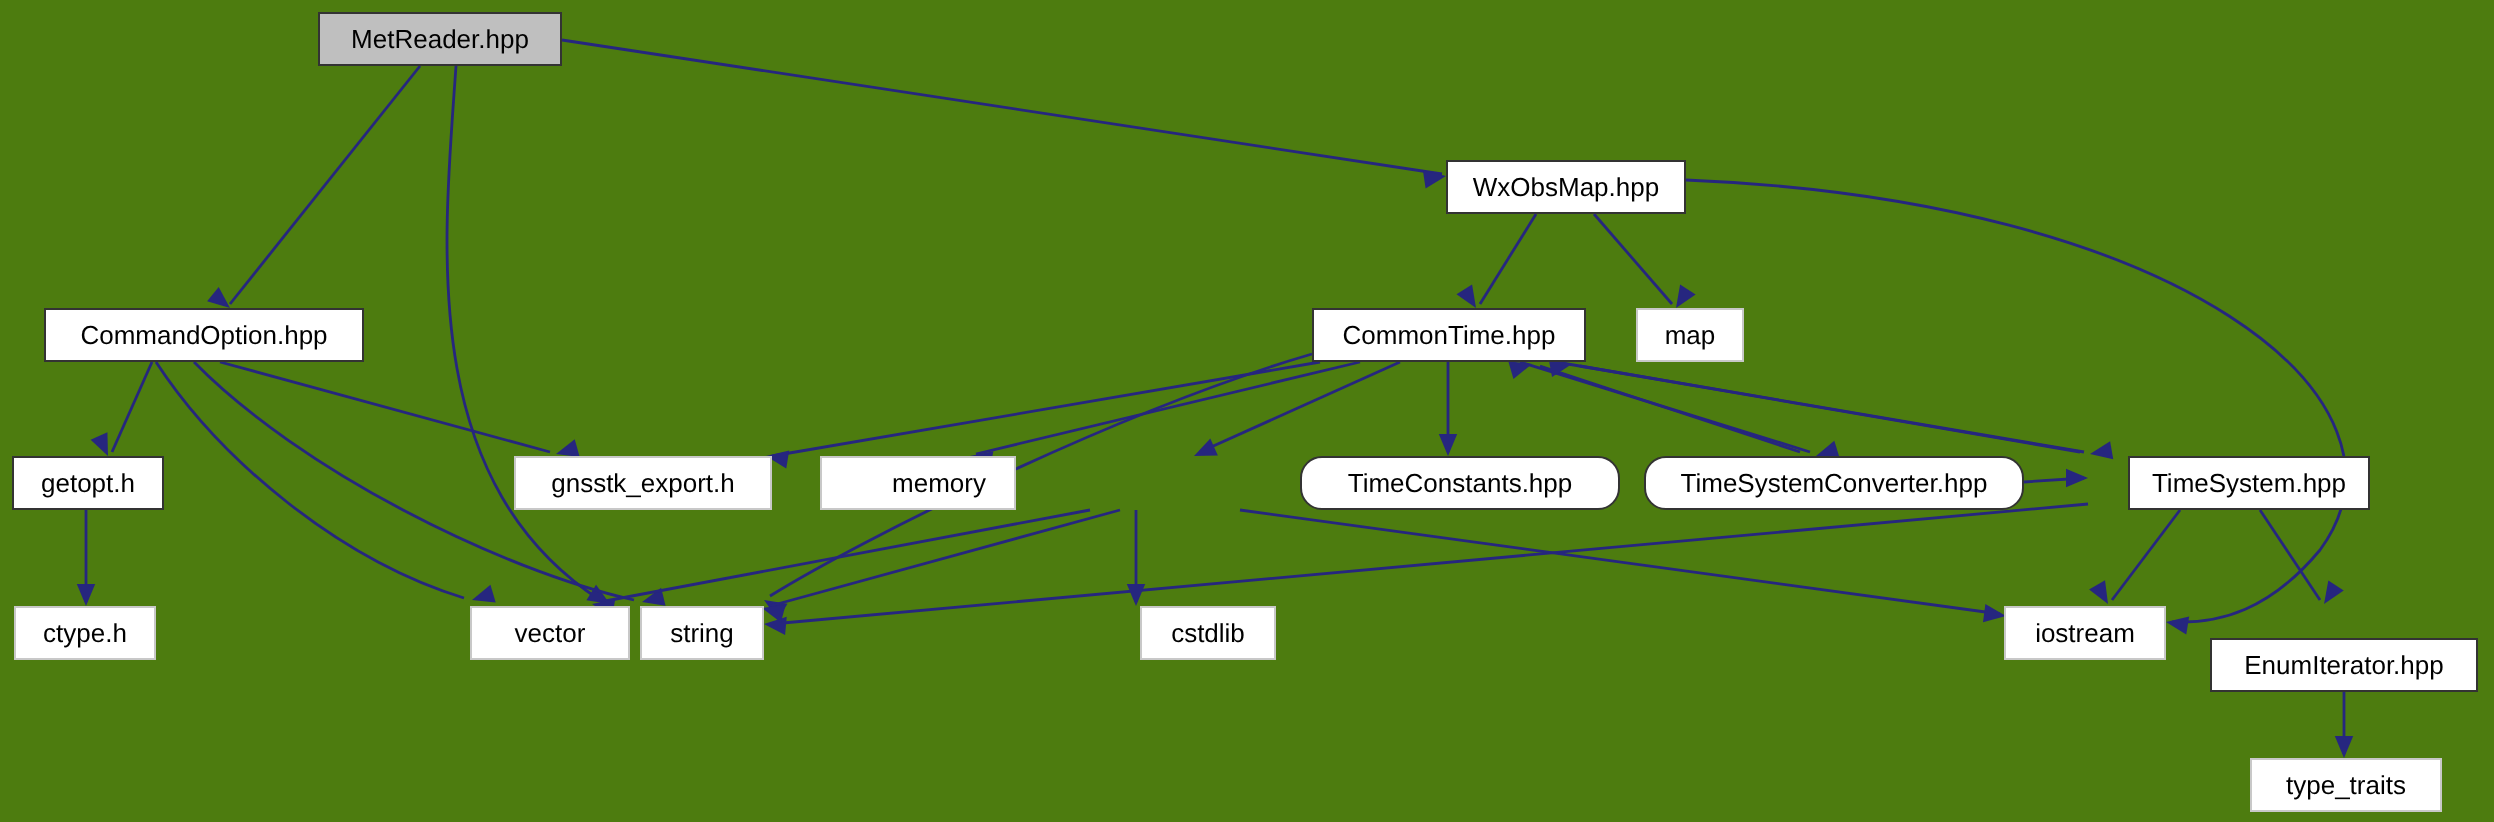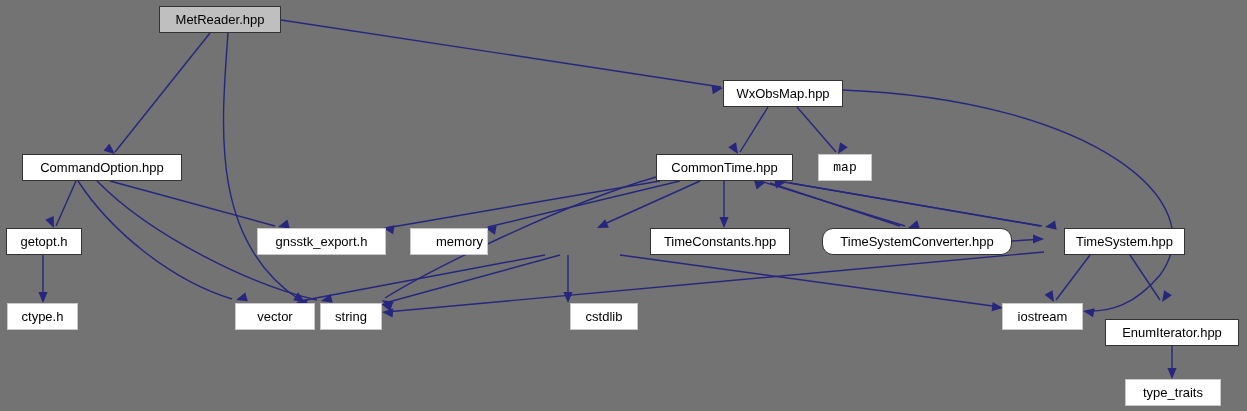--- a/index.html
+++ b/index.html
@@ -4,21 +4,21 @@
 <style>
   html, body {
     margin: 0;
     padding: 0;
     background: #ffffff;
   }
   #graph-root {
     position: relative;
     width: 1247px;
     height: 411px;
-    background: #737373;
+    background: #4d7c0f;
     font-family: "Liberation Sans", sans-serif;
     overflow: hidden;
   }
   svg#edge-layer {
     position: absolute;
     left: 0;
     top: 0;
     width: 1247px;
     height: 411px;
   }
@@ -125,33 +125,33 @@
     </div>
     <div class="node internal" style="left: 723px; top: 80px; width: 120px; height: 27px;">
       <span class="node-label">WxObsMap.hpp</span>
     </div>
     <div class="node internal" style="left: 22px; top: 154px; width: 160px; height: 27px;">
       <span class="node-label">CommandOption.hpp</span>
     </div>
     <div class="node internal" style="left: 656px; top: 154px; width: 137px; height: 27px;">
       <span class="node-label">CommonTime.hpp</span>
     </div>
-    <div class="node external" style="left: 818px; top: 154px; width: 54px; height: 27px; font-family: Liberation Mono, monospace;">
+    <div class="node external" style="left: 818px; top: 154px; width: 54px; height: 27px;">
       <span class="node-label">map</span>
     </div>
     <div class="node internal" style="left: 6px; top: 228px; width: 76px; height: 27px;">
       <span class="node-label">getopt.h</span>
     </div>
     <div class="node external" style="left: 257px; top: 228px; width: 129px; height: 27px;">
       <span class="node-label">gnsstk_export.h</span>
     </div>
-    <div class="node external" style="left: 410px; top: 228px; width: 78px; height: 27px; padding-left: 21px;">
+    <div class="node external" style="left: 410px; top: 228px; width: 98px; height: 27px; padding-left: 21px;">
       <span class="node-label">memory</span>
     </div>
-    <div class="node internal" style="left: 650px; top: 228px; width: 140px; height: 27px;">
+    <div class="node internal" style="left: 650px; top: 228px; width: 160px; height: 27px; border-radius: 11px;">
       <span class="node-label">TimeConstants.hpp</span>
     </div>
     <div class="node internal" style="left: 822px; top: 228px; width: 190px; height: 27px; border-radius: 11px;">
       <span class="node-label">TimeSystemConverter.hpp</span>
     </div>
     <div class="node internal" style="left: 1044px; top: 228px; width: 121px; height: 27px; margin-left: 20px;">
       <span class="node-label">TimeSystem.hpp</span>
     </div>
     <div class="node external" style="left: 7px; top: 303px; width: 71px; height: 27px;">
       <span class="node-label">ctype.h</span>

